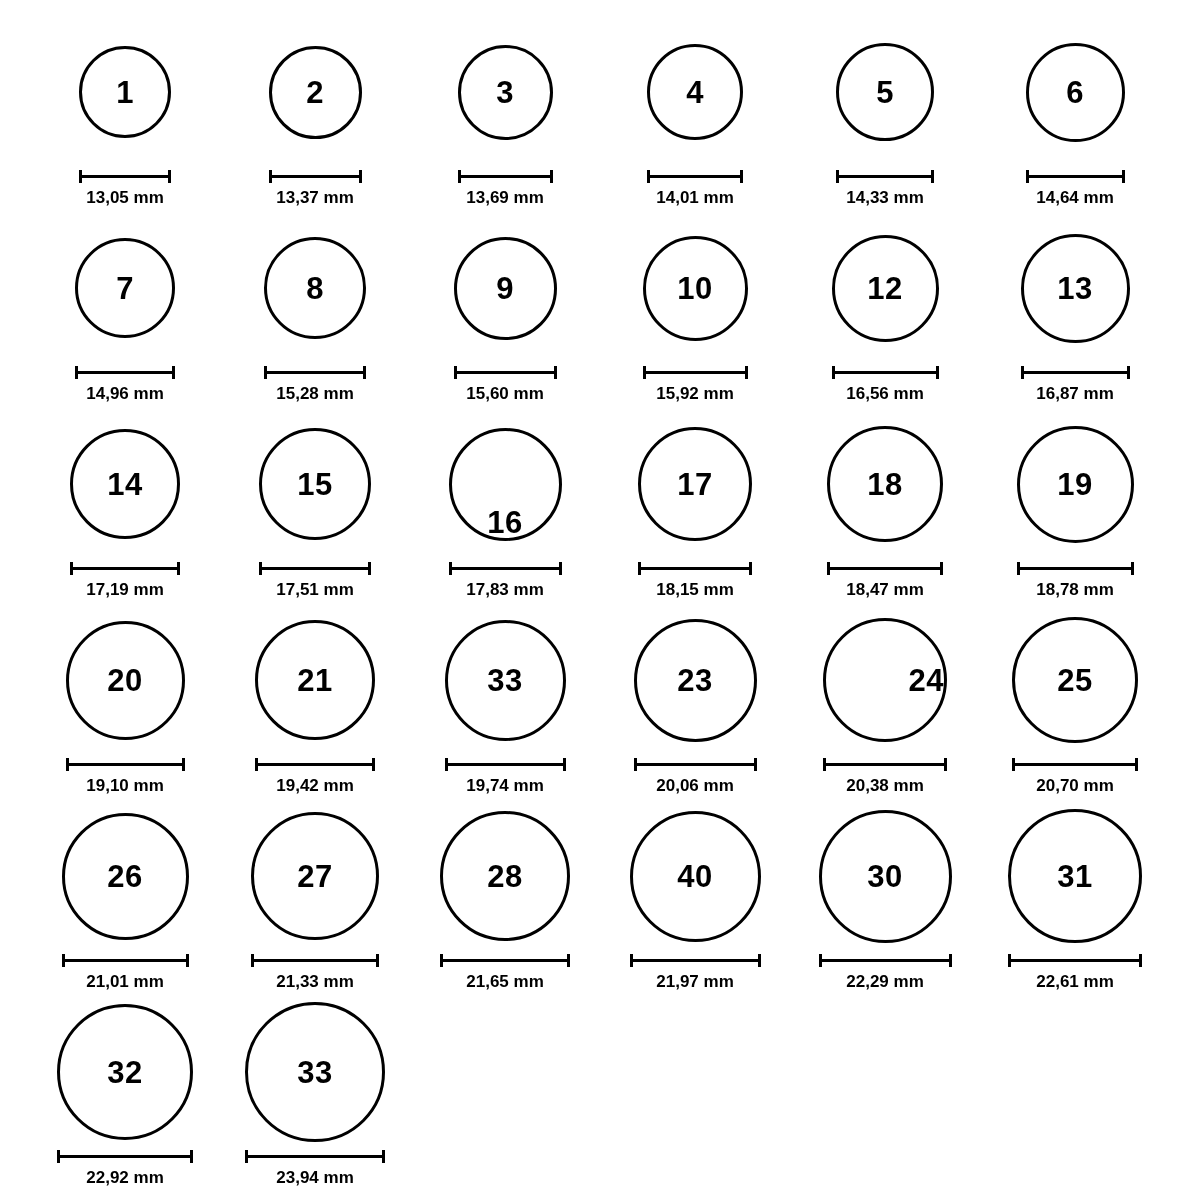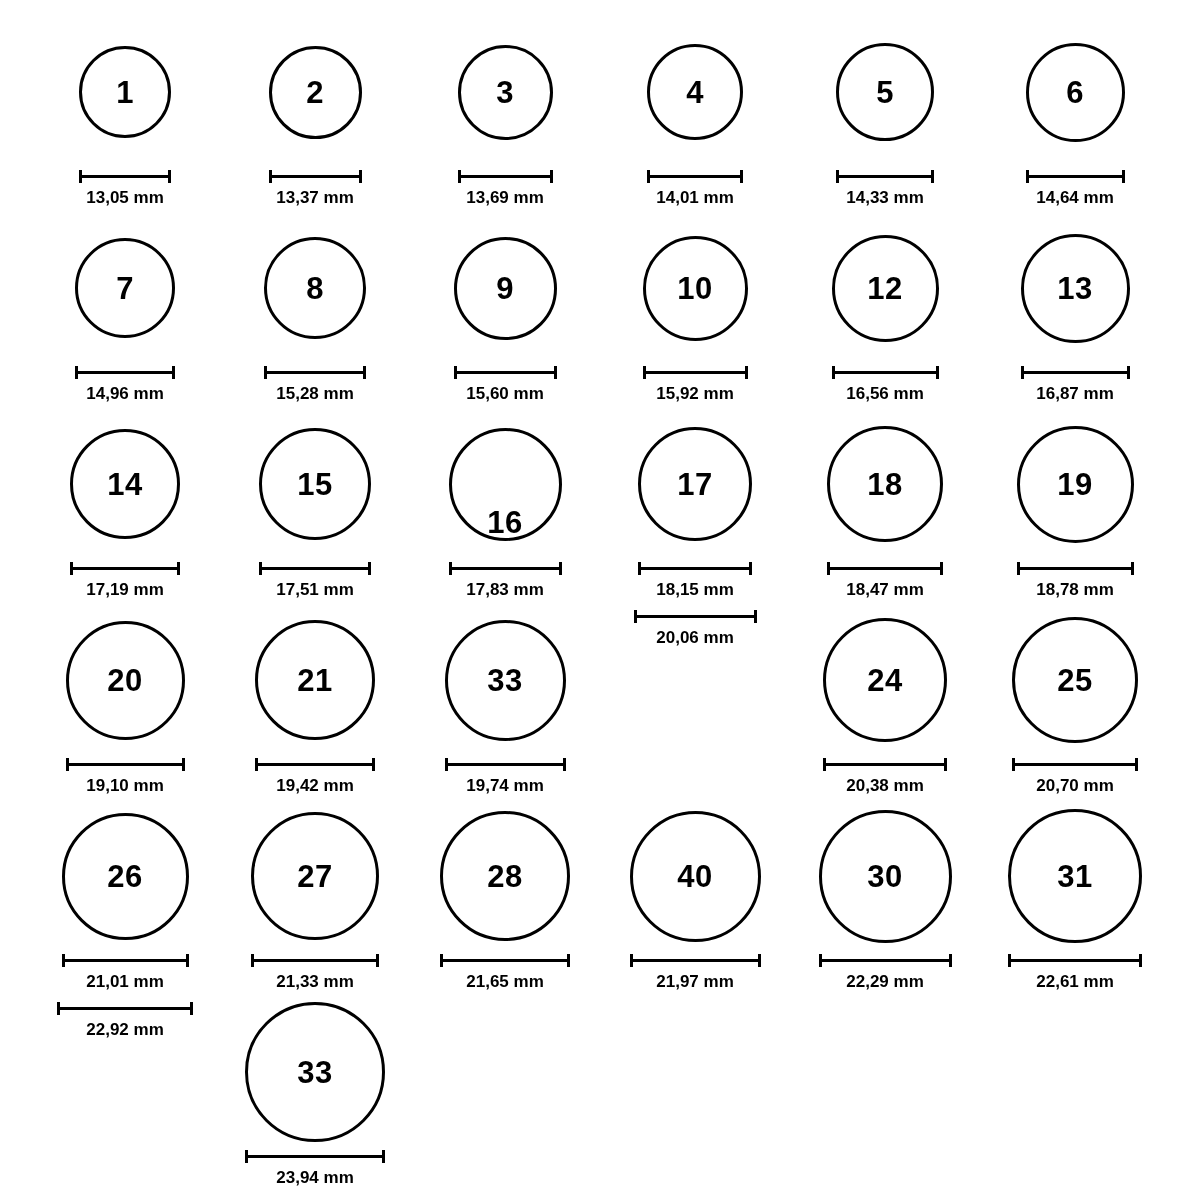--- a/index.html
+++ b/index.html
@@ -420,32 +420,37 @@
         <div class="measure">
           <div class="bar" style="width: 121px;">
             <div class="line"></div>
             <div class="cap left"></div>
             <div class="cap right"></div>
           </div>
         </div>
         <div class="mm-label">19,74 mm</div>
       </div>
       <div class="ring-cell">
+        <div class="circle-wrap">
+          <div class="ring-circle" style="width: 123px; height: 123px;">
+            <div class="ring-number">23</div>
+          </div>
+        </div>
         <div class="measure">
           <div class="bar" style="width: 123px;">
             <div class="line"></div>
             <div class="cap left"></div>
             <div class="cap right"></div>
           </div>
         </div>
         <div class="mm-label">20,06 mm</div>
       </div>
       <div class="ring-cell">
         <div class="circle-wrap">
-          <div class="ring-circle" style="width: 124px; height: 124px;">
+          <div class="ring-circle" style="width: 124px; height: 124px; justify-content: flex-end;">
             <div class="ring-number">24</div>
           </div>
         </div>
         <div class="measure">
           <div class="bar" style="width: 124px;">
             <div class="line"></div>
             <div class="cap left"></div>
             <div class="cap right"></div>
           </div>
         </div>
@@ -550,20 +555,25 @@
         <div class="measure">
           <div class="bar" style="width: 134px;">
             <div class="line"></div>
             <div class="cap left"></div>
             <div class="cap right"></div>
           </div>
         </div>
         <div class="mm-label">22,61 mm</div>
       </div>
       <div class="ring-cell">
+        <div class="circle-wrap">
+          <div class="ring-circle" style="width: 136px; height: 136px;">
+            <div class="ring-number">32</div>
+          </div>
+        </div>
         <div class="measure">
           <div class="bar" style="width: 136px;">
             <div class="line"></div>
             <div class="cap left"></div>
             <div class="cap right"></div>
           </div>
         </div>
         <div class="mm-label">22,92 mm</div>
       </div>
       <div class="ring-cell">

